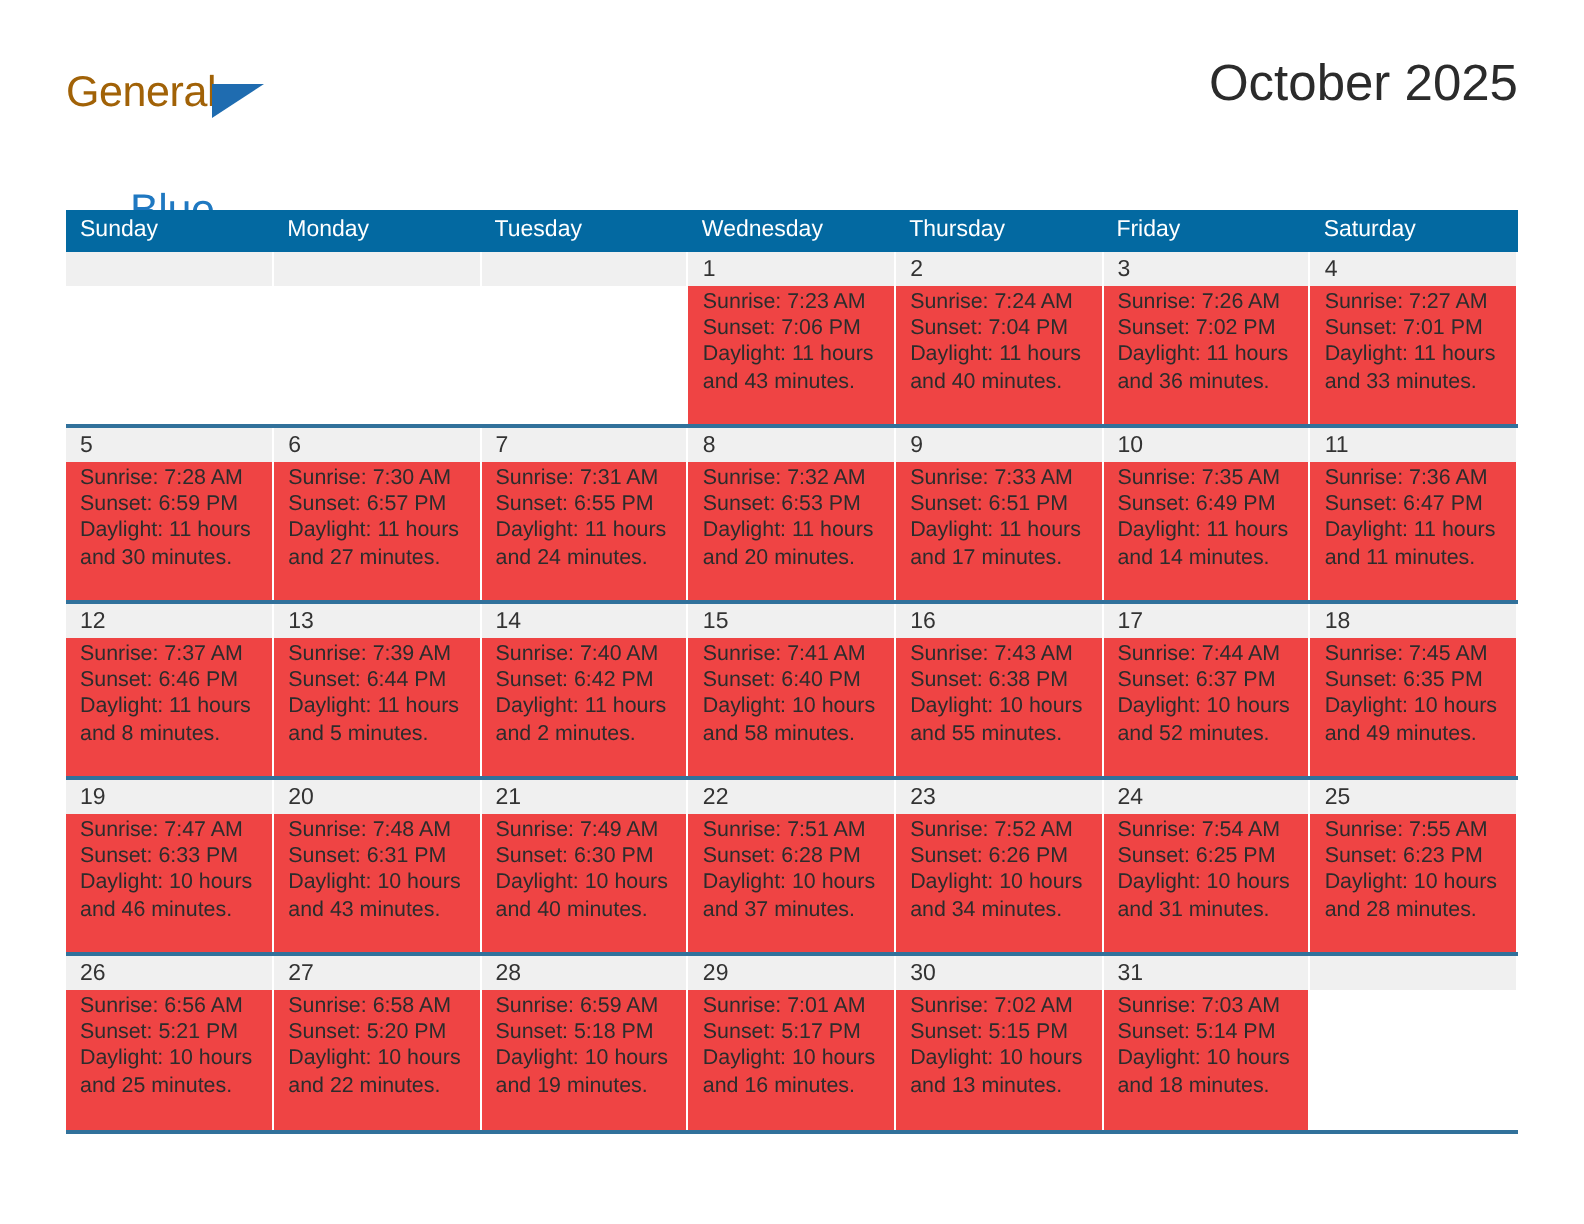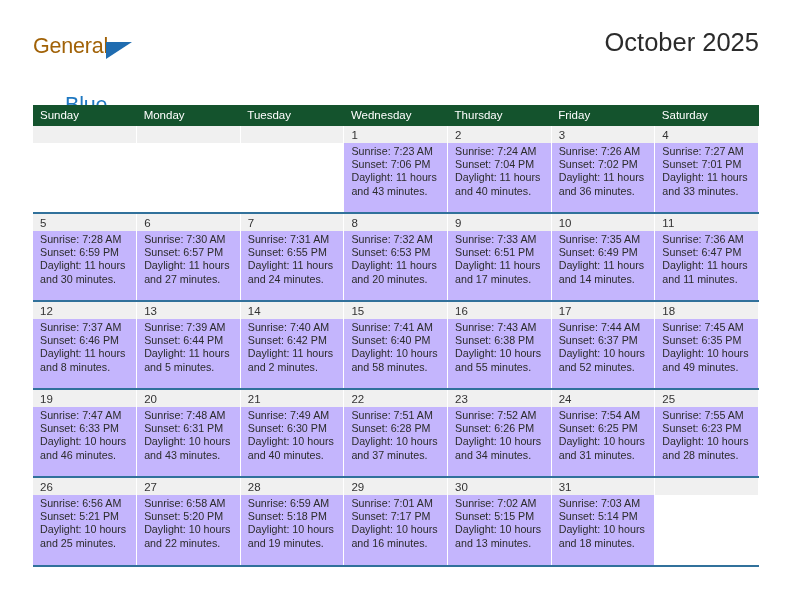--- a/index.html
+++ b/index.html
@@ -78,21 +78,21 @@
     position: absolute;
     left: 33px; top: 105px;
     width: 726px;
   }
   table.cal {
     border-collapse: collapse;
     width: 726px;
     table-layout: fixed;
   }
   table.cal th {
-    background: #14532d;
+    background: #0369a1;
     color: #ffffff;
     font-size: 11.5px;
     font-weight: normal;
     text-align: left;
     padding: 4px 0 5px 7px;
     height: 21px;
     border: none;
   }
   
   td.daynum {
@@ -102,21 +102,21 @@
     padding: 3px 0 2px 7px;
     height: 17px;
     vertical-align: top;
     border-top: 2px solid #31719b;
     border-right: 1px solid #ffffff;
   }
   td.daynum.first-row { border-top: none; }
   td.daynum.empty { background: #f0f0f0; }
 
   td.detail {
-    background: #c4b5fd;
+    background: #ef4444;
     font-size: 10.7px;
     color: #2c2c2c;
     padding: 2px 6px 8px 7px;
     vertical-align: top;
     height: 70px;
     line-height: 13.2px;
     border-right: 1px solid #ffffff;
   }
   td.detail.empty { background: #ffffff; }
   .line { white-space: nowrap; }
@@ -376,21 +376,21 @@
               <div class="line">and 22 minutes.</div>
             </td>
             <td class="detail">
               <div class="line">Sunrise: 6:59 AM</div>
               <div class="line">Sunset: 5:18 PM</div>
               <div class="line">Daylight: 10 hours</div>
               <div class="line">and 19 minutes.</div>
             </td>
             <td class="detail">
               <div class="line">Sunrise: 7:01 AM</div>
-              <div class="line">Sunset: 7:17 PM</div>
+              <div class="line">Sunset: 5:17 PM</div>
               <div class="line">Daylight: 10 hours</div>
               <div class="line">and 16 minutes.</div>
             </td>
             <td class="detail">
               <div class="line">Sunrise: 7:02 AM</div>
               <div class="line">Sunset: 5:15 PM</div>
               <div class="line">Daylight: 10 hours</div>
               <div class="line">and 13 minutes.</div>
             </td>
             <td class="detail">

